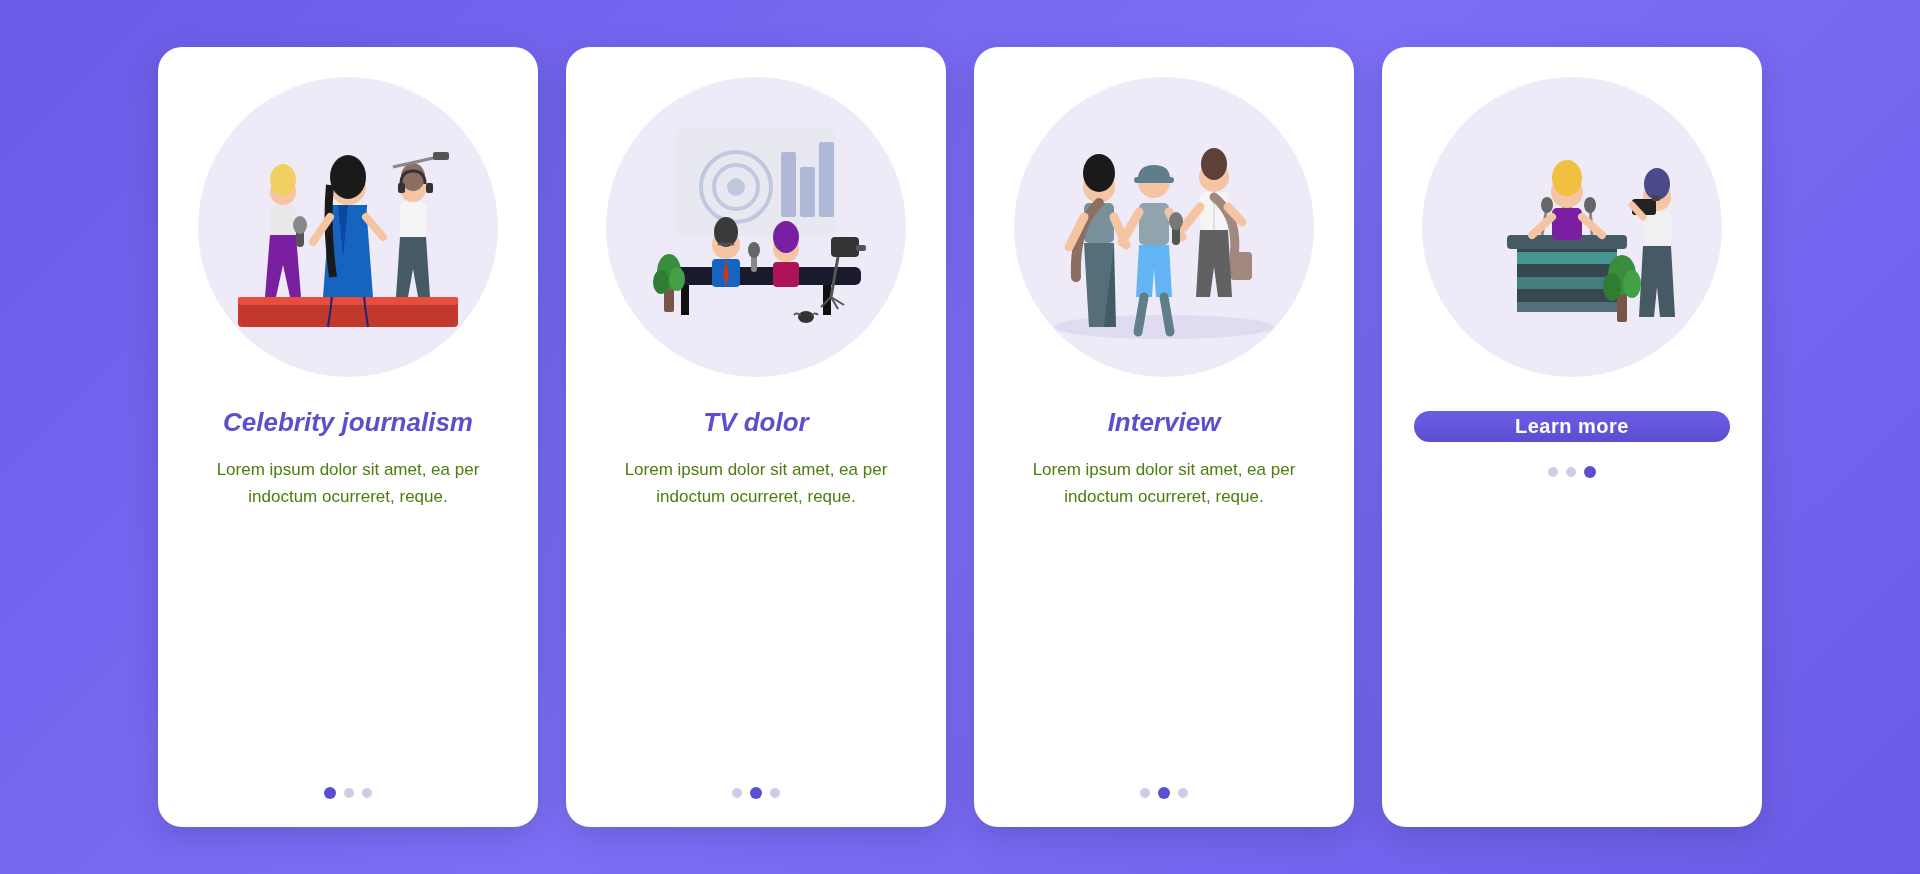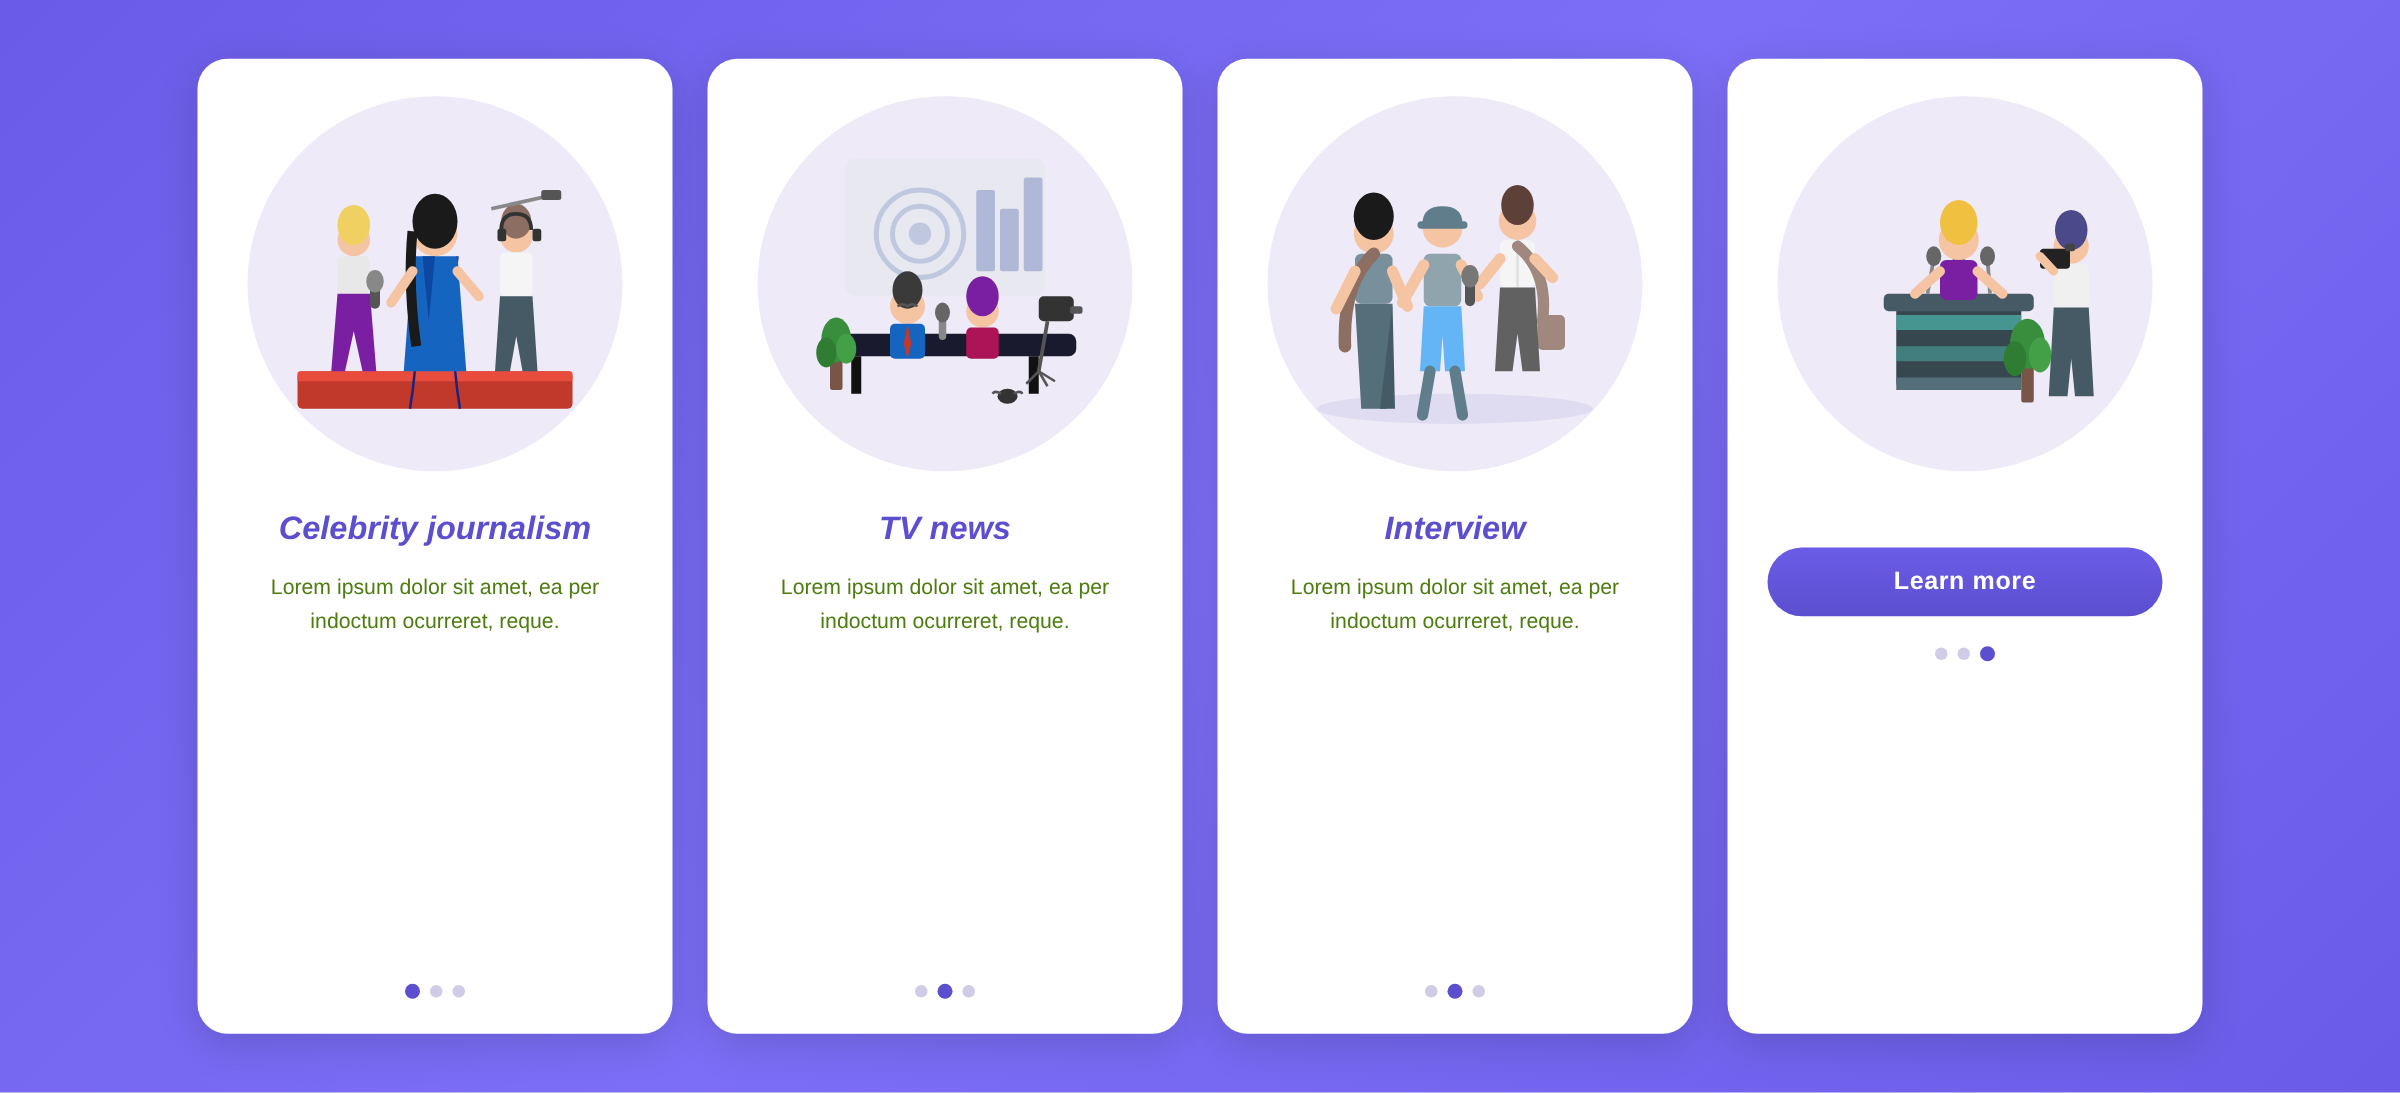--- a/index.html
+++ b/index.html
@@ -91,25 +91,25 @@
       background: #5b4fcf;
       width: 12px;
       height: 12px;
     }
 
     .learn-more-btn {
       background: linear-gradient(180deg, #6b5ce7 0%, #5b4fcf 100%);
       color: white;
       border: none;
       border-radius: 30px;
-      padding: 16px 48px;
+      padding: 4px 48px;
       font-size: 20px;
       font-weight: 700;
       cursor: pointer;
-      margin-top: 31px;
+      margin-top: 4px;
       width: 100%;
       letter-spacing: 0.5px;
     }
   </style>
 </head>
 <body>
 
 <div class="cards-container">
 
   <div class="card">
@@ -207,21 +207,21 @@
         <rect x="38" y="190" width="10" height="25" rx="2" fill="#795548"></rect>
         <ellipse cx="43" cy="175" rx="12" ry="18" fill="#388e3c"></ellipse>
         <ellipse cx="35" cy="185" rx="8" ry="12" fill="#2e7d32"></ellipse>
         <ellipse cx="51" cy="182" rx="8" ry="12" fill="#43a047"></ellipse>
 
         <ellipse cx="180" cy="220" rx="8" ry="6" fill="#333"></ellipse>
         <path d="M175 218 Q170 215 168 218" stroke="#555" stroke-width="2" fill="none"></path>
         <path d="M185 218 Q190 215 192 218" stroke="#555" stroke-width="2" fill="none"></path>
       </svg>
     </div>
-    <div class="card-title">TV news</div>
+    <div class="card-title">TV dolor</div>
     <div class="card-text">Lorem ipsum dolor sit amet, ea per indoctum ocurreret, reque.</div>
     <div class="dots-container">
       <div class="dot"></div>
       <div class="dot active"></div>
       <div class="dot"></div>
     </div>
   </div>
 
   <div class="card">
     <div class="illustration-area">

